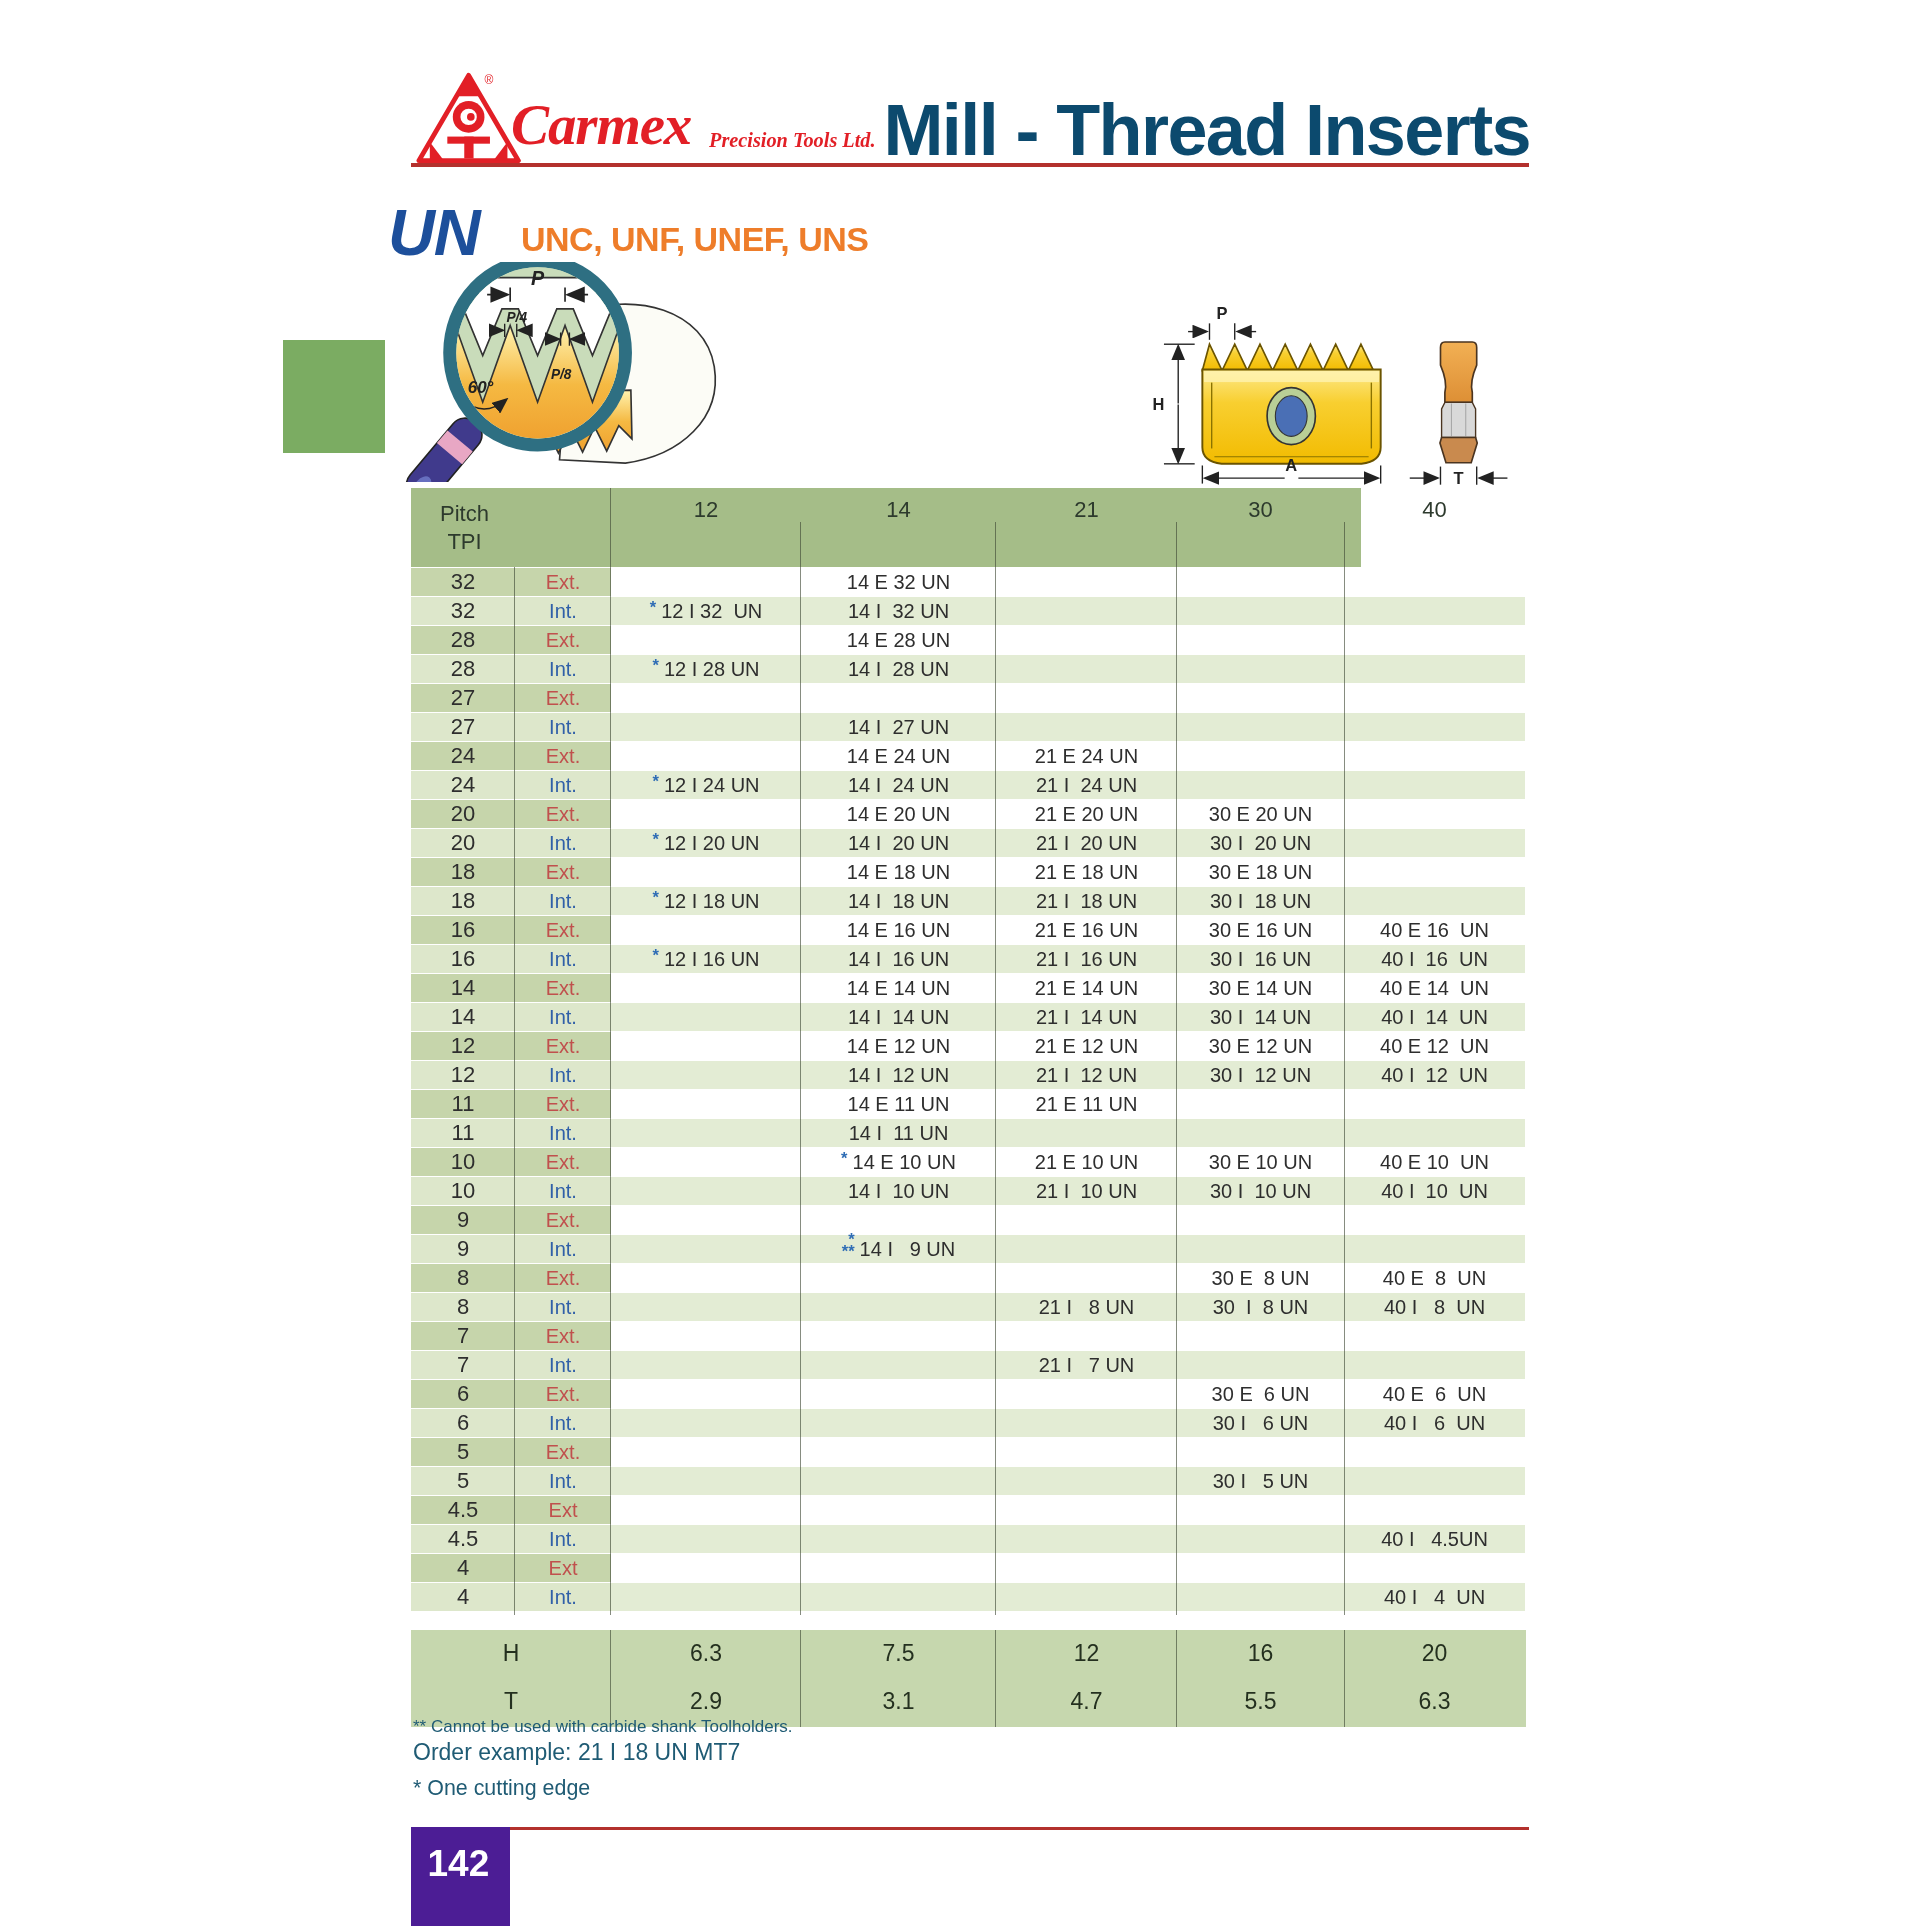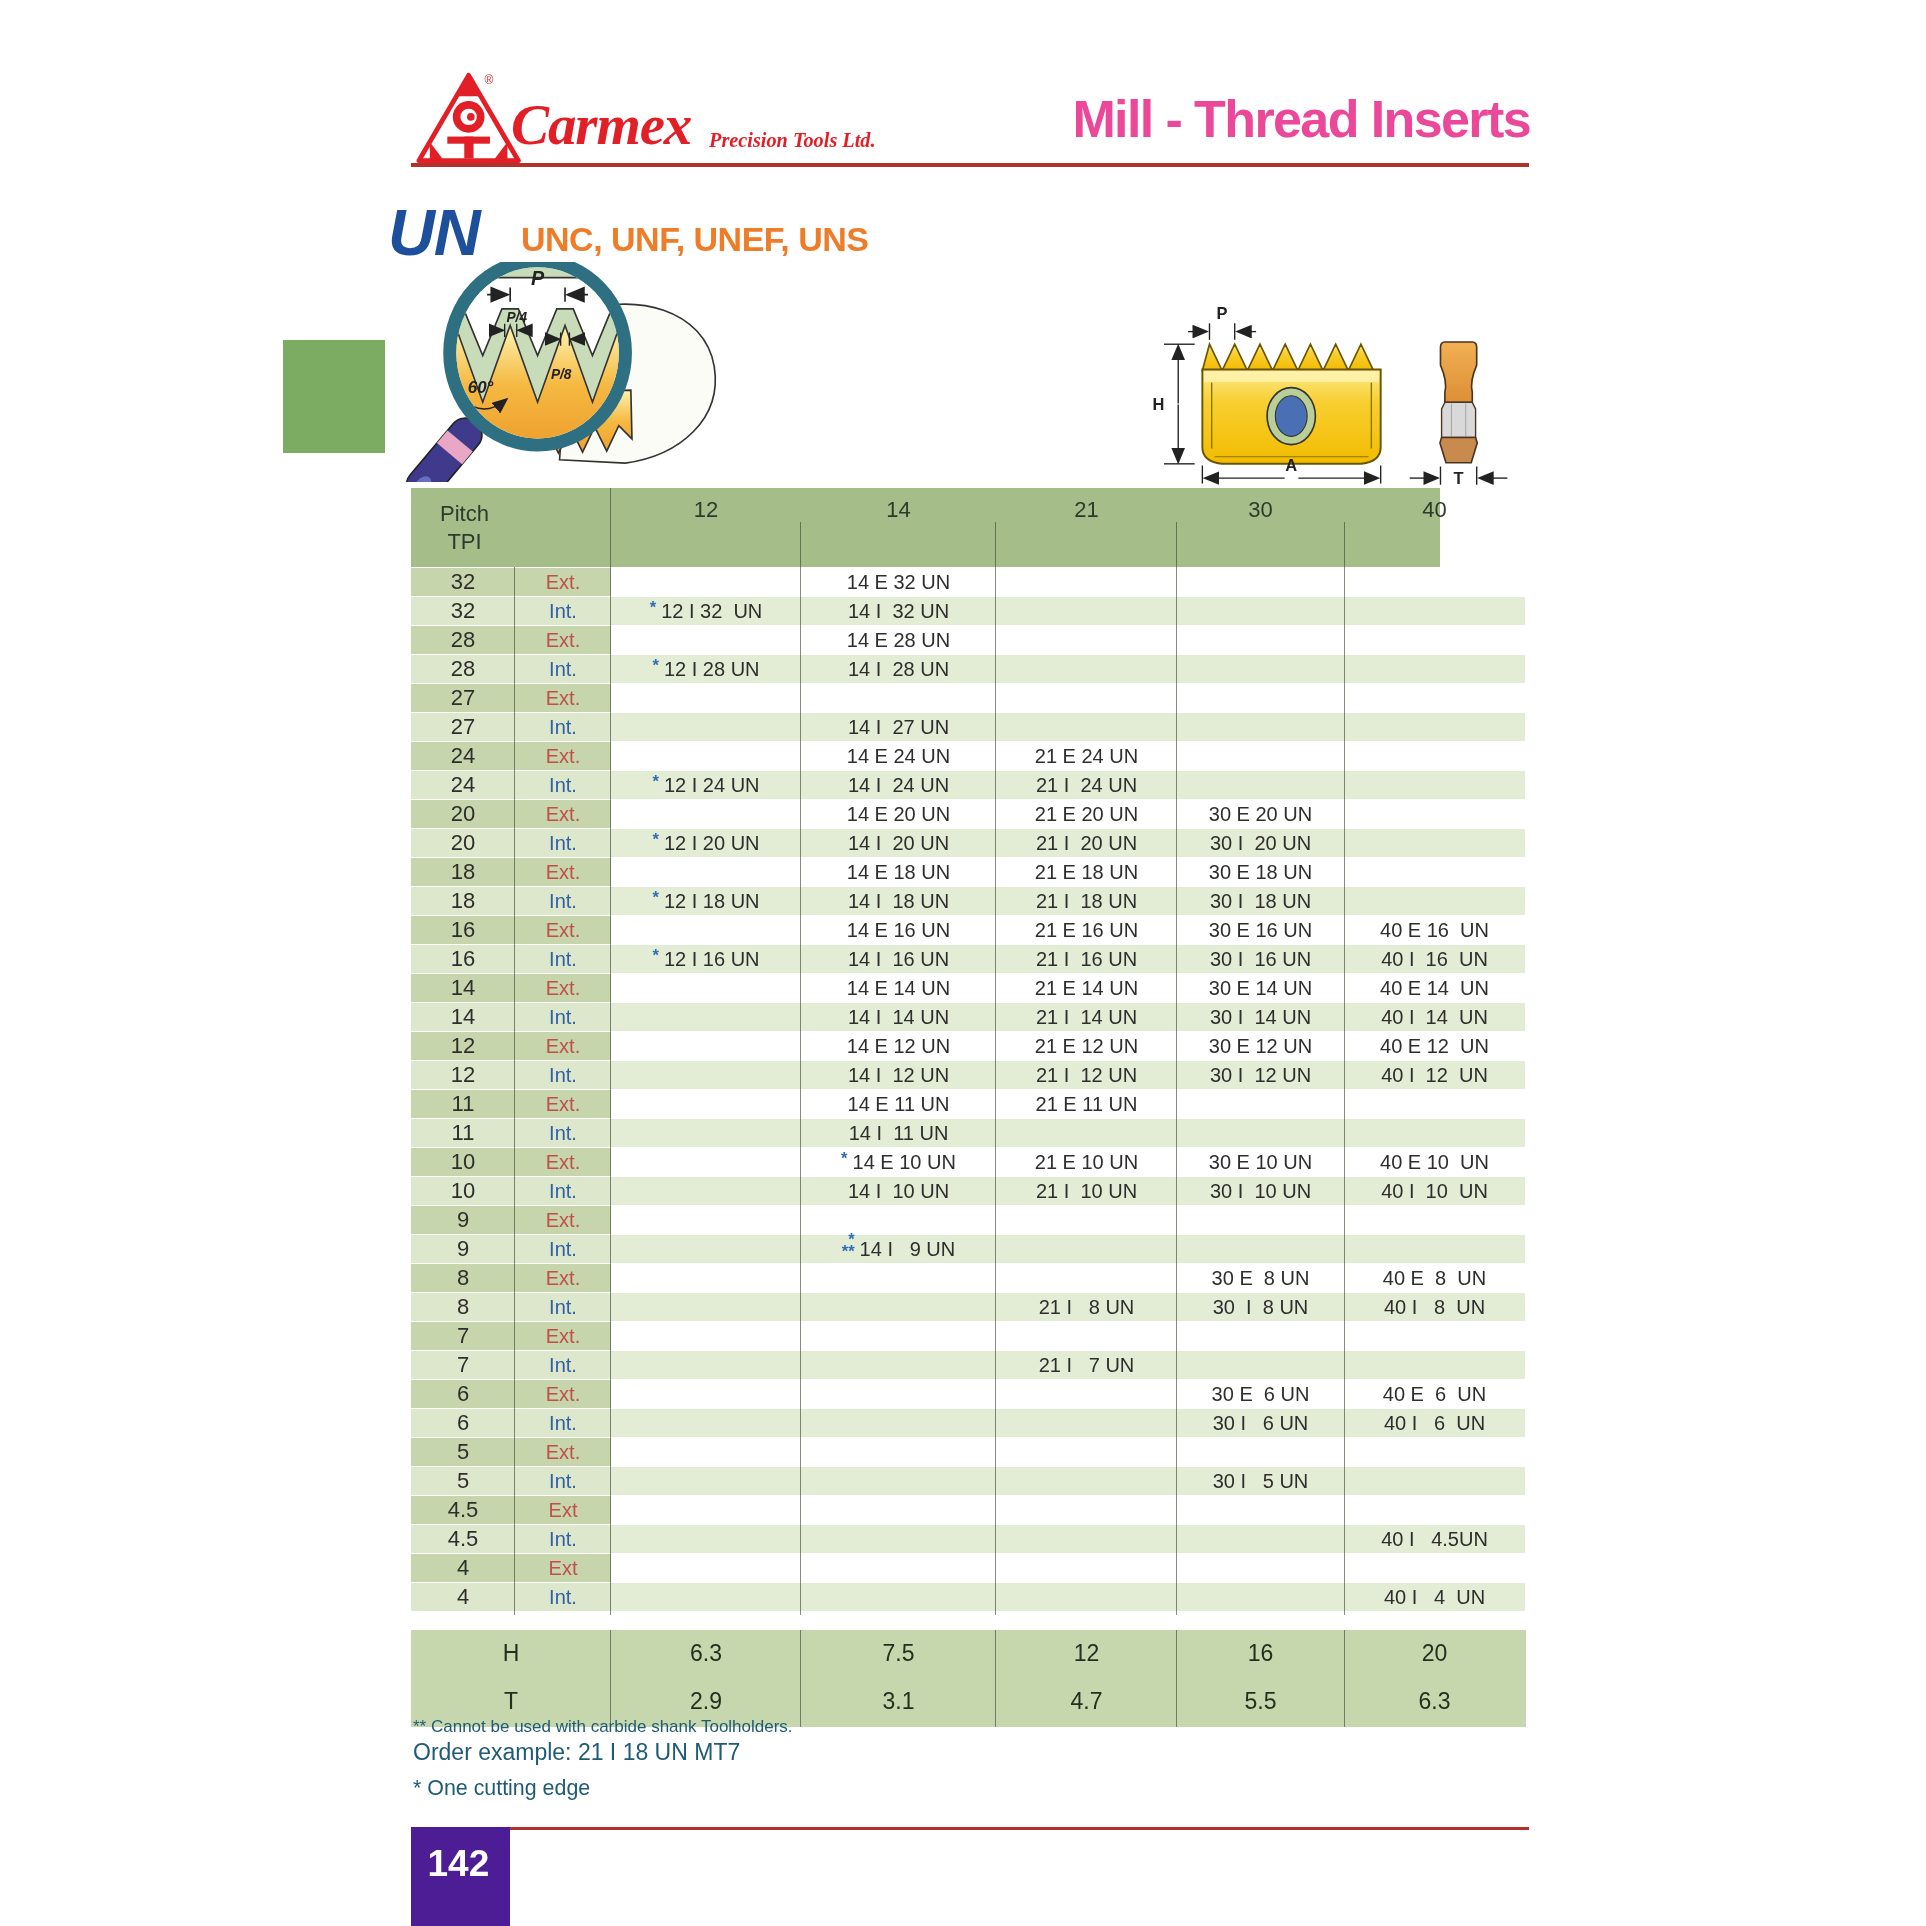--- a/index.html
+++ b/index.html
@@ -12,35 +12,35 @@
   .brand-name{
     left:511px;top:92px;font-family:"Liberation Serif", serif;
     font-style:italic;font-weight:700;font-size:57px;color:#e21f26;letter-spacing:-1.1px;
   }
   .brand-tagline{
     left:709px;top:123px;font-family:"Liberation Serif", serif;
     font-style:italic;font-weight:700;font-size:20.3px;color:#e21f26;margin-top:6px;
   }
   .page-title{
     left:824px;top:89px;width:706px;text-align:right;
-    font-size:52px;font-weight:700;color:#ec4899;letter-spacing:-1.6px;
+    font-size:72px;font-weight:700;color:#0c4a6e;letter-spacing:-1.6px;
   }
   .red-rule{left:411px;top:163px;width:1118px;height:3.8px;background:#b3312d;}
   .section-code{
     left:388px;top:195px;font-size:65px;font-weight:700;font-style:italic;
     color:#1d4f9b;letter-spacing:-1.1px;
   }
   .section-subtitle{
     left:521px;top:220px;font-size:34px;font-weight:700;color:#ee7d2a;letter-spacing:-0.5px;
   }
   .green-square{left:283px;top:340px;width:102px;height:113px;background:#7bac62;}
   
   .tbl{left:411px;top:488px;width:1115px;}
   .thead{
-    width:1029px;height:79px;background:#a5bd88;display:grid;
+    width:950px;height:79px;background:#a5bd88;display:grid;
     grid-template-columns:200px 915px;color:#2d3a2d;position:relative;
   }
   .th-left{display:flex;flex-direction:column;justify-content:center;align-items:center;
     width:107px;font-size:22px;line-height:1.25;}
   .th-size{height:35px;display:flex;align-items:flex-end;justify-content:center;
     font-size:22px;padding-bottom:1.1px;}
   .th-cols{height:44px;display:grid;grid-template-columns:190px 195px 181px 167px 181px;}
   .th-cols div{display:flex;align-items:center;justify-content:center;font-size:22px;}
   .tbody{width:1115px;}
   .row{

